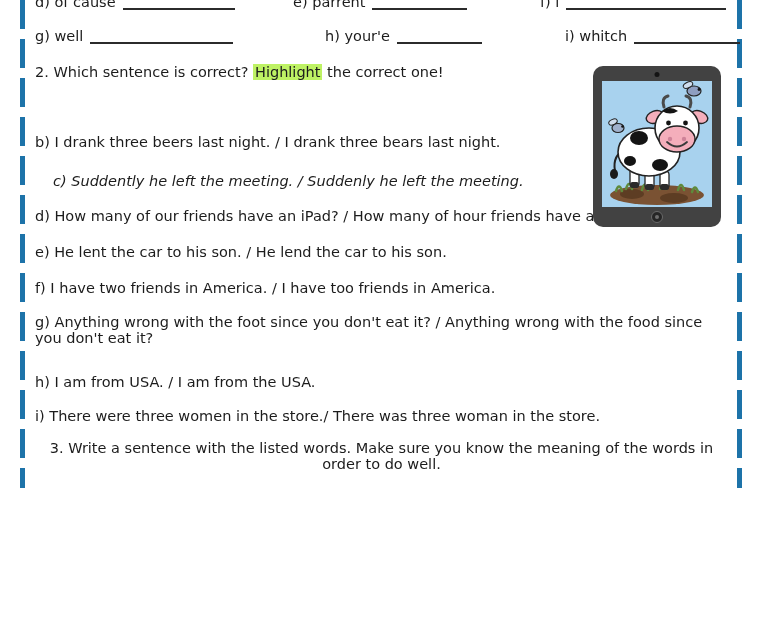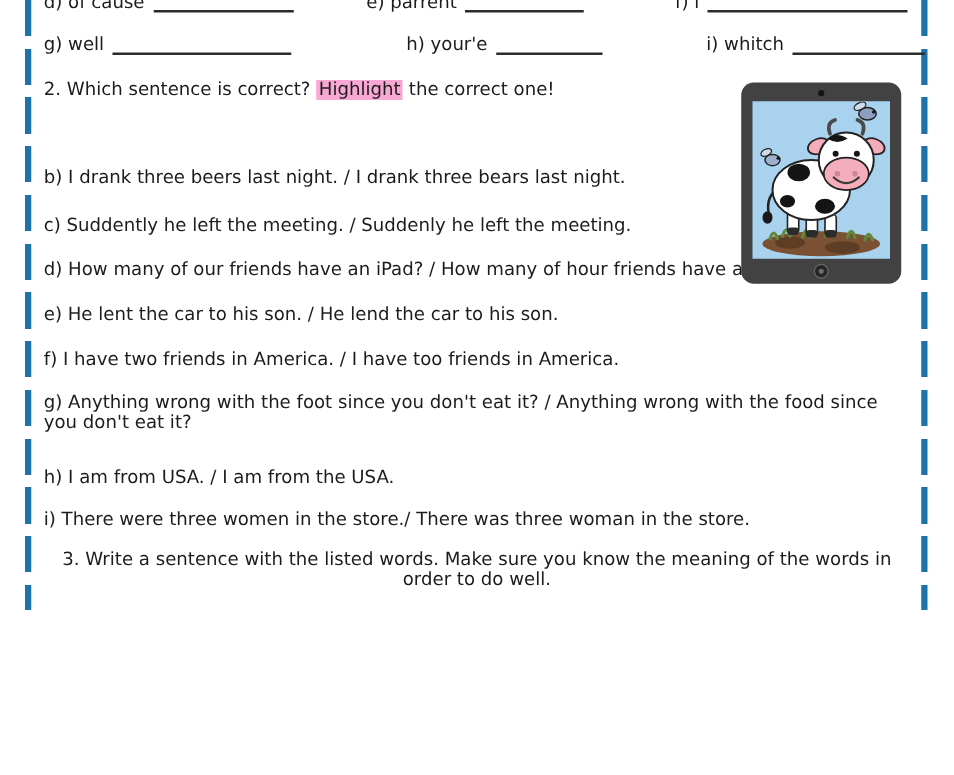--- a/index.html
+++ b/index.html
@@ -15,21 +15,21 @@
   .left-border  { left:20px; }
   .right-border { left:737px; }
 
   .line { position:absolute; white-space:nowrap; }
   .flexline { display:flex; align-items:flex-end; }
   .blank {
     display:inline-block; border-bottom:2px solid #2b2b2b;
     height:13px; margin-left:7px;
   }
   .growblank { flex:1 1 auto; margin-left:7px; border-bottom:2px solid #2b2b2b; height:13px; }
-  .hl { background:#f9a8d4; padding:0 2px; }
+  .hl { background:#bef264; padding:0 2px; }
   .wrap { white-space:normal; line-height:16px; }
 
   
   .tablet {
     position:absolute; left:593px; top:66px; width:128px; height:161px;
     background:#424242; border-radius:10px;
   }
   .tablet-cam {
     position:absolute; top:6px; left:50%; transform:translateX(-50%);
     width:5px; height:5px; border-radius:50%; background:#141414;
@@ -77,21 +77,21 @@
   <div class="line flexline" style="left:540px; top:28px;margin-left:25px;">
     <span>i) whitch</span>
     <span class="blank" style="width:106px;"></span>
   </div>
 
   <div class="line" style="left:35px; top:64px;">
     <span>2. Which sentence is correct? </span><span class="hl">Highlight</span><span> the correct one!</span>
   </div>
 
   <div class="line" style="left:35px; top:134px;">b) I drank three beers last night. / I drank three bears last night.</div>
-  <div class="line" style="left:35px; top:173px;">c) Suddently he left the meeting. / Suddenly he left the meeting.</div>
+  <div class="line" style="left:53px; top:173px;font-style:italic;">c) Suddently he left the meeting. / Suddenly he left the meeting.</div>
   <div class="line" style="left:35px; top:208px;">d) How many of our friends have an iPad? / How many of hour friends have an iPad?</div>
   <div class="line" style="left:35px; top:244px;">e) He lent the car to his son. / He lend the car to his son.</div>
   <div class="line" style="left:35px; top:280px;">f) I have two friends in America. / I have too friends in America.</div>
   <div class="line wrap" style="left:35px; top:314px; right:35px;">g) Anything wrong with the foot since you don't eat it? / Anything wrong with the food since you don't eat it?</div>
   <div class="line" style="left:35px; top:374px;">h) I am from USA. / I am from the USA.</div>
   <div class="line" style="left:35px; top:408px;">i) There were three women in the store./ There was three woman in the store.</div>
 
   <div class="line wrap" style="left:35px; top:440px; right:35px;text-align:center;">3. Write a sentence with the listed words. Make sure you know the meaning of the words in order to do well.</div>
 
   <div class="line flexline" style="left:35px; top:502px; right:32px;">

